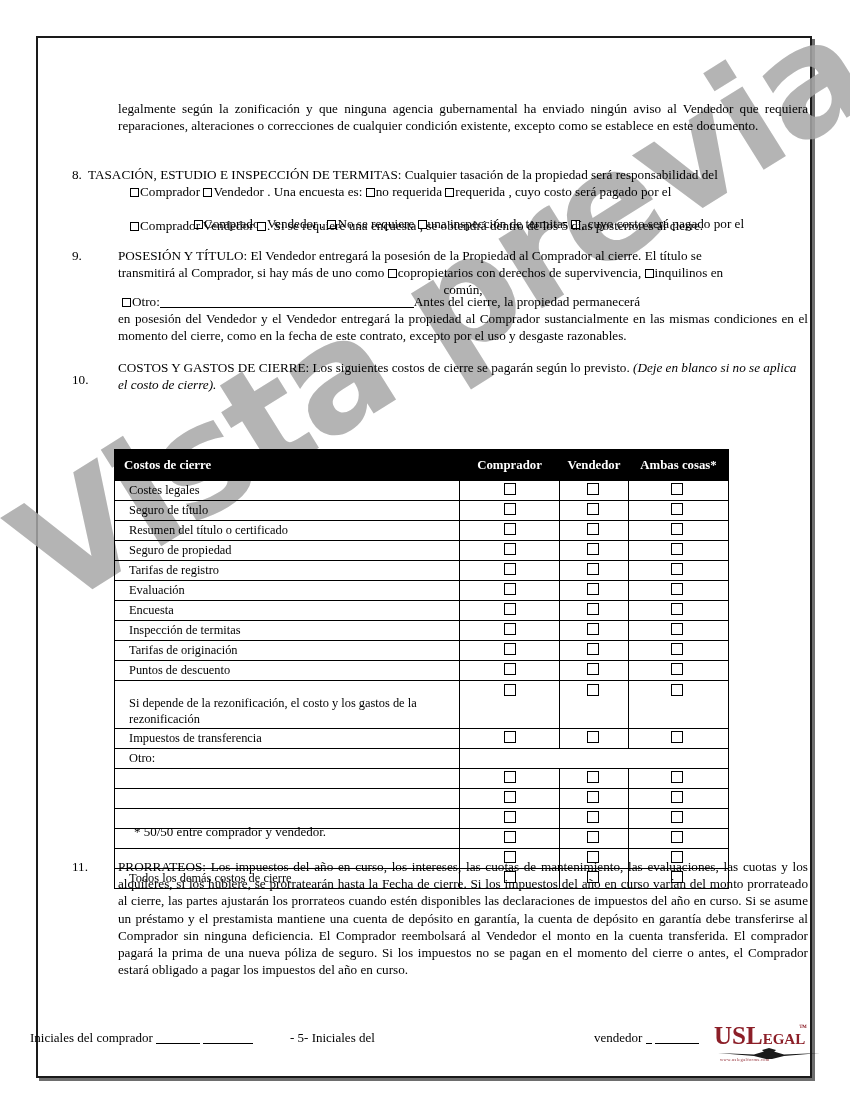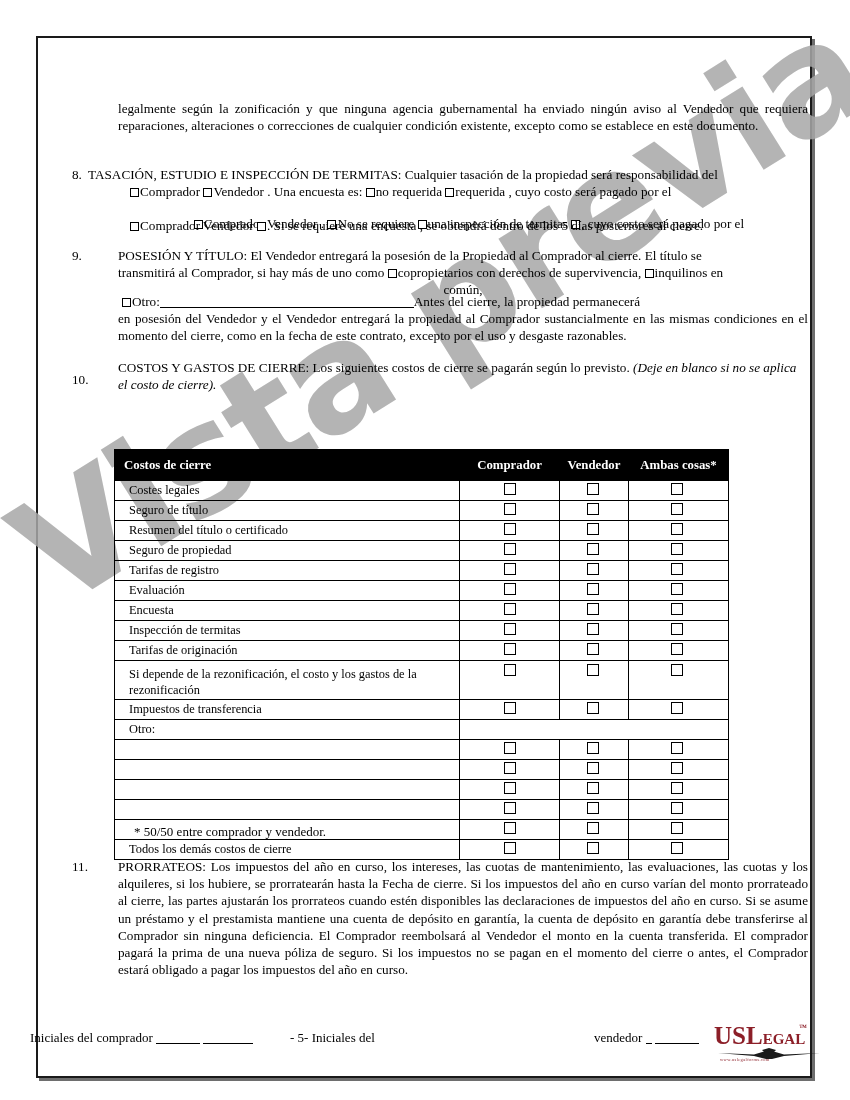--- a/index.html
+++ b/index.html
@@ -131,21 +131,21 @@
   }
   #costs-table td.lbl {
     text-align: left;
     padding: 1px 4px 1px 14px;
     height: 17px;
     line-height: 15px;
   }
   #costs-table td.lbl.tall {
     height: 33px;
     line-height: 16px;
-    padding-top: 4px;
+    padding-top: 13px;
   }
   #costs-table td.box-cell {
     text-align: left;
     padding: 0;
     position: relative;
   }
   #costs-table td.box-cell .bx {
     display: block;
     width: 12px;
     height: 12px;
@@ -415,20 +415,32 @@
             <span class="bx"></span>
           </td>
           <td class="box-cell c-seller">
             <span class="bx"></span>
           </td>
           <td class="box-cell c-both">
             <span class="bx"></span>
           </td>
         </tr>
         <tr>
+          <td class="lbl">Puntos de descuento</td>
+          <td class="box-cell c-buyer">
+            <span class="bx"></span>
+          </td>
+          <td class="box-cell c-seller">
+            <span class="bx"></span>
+          </td>
+          <td class="box-cell c-both">
+            <span class="bx"></span>
+          </td>
+        </tr>
+        <tr>
           <td class="lbl tall">Si depende de la rezonificación, el costo y los gastos de la rezonificación</td>
           <td class="box-cell c-buyer tall">
             <span class="bx"></span>
           </td>
           <td class="box-cell c-seller tall">
             <span class="bx"></span>
           </td>
           <td class="box-cell c-both tall">
             <span class="bx"></span>
           </td>

